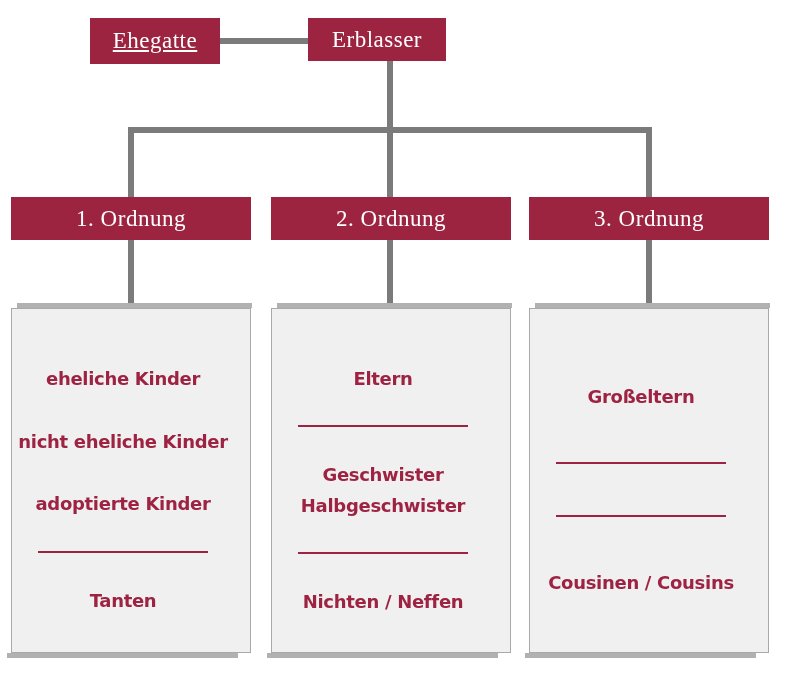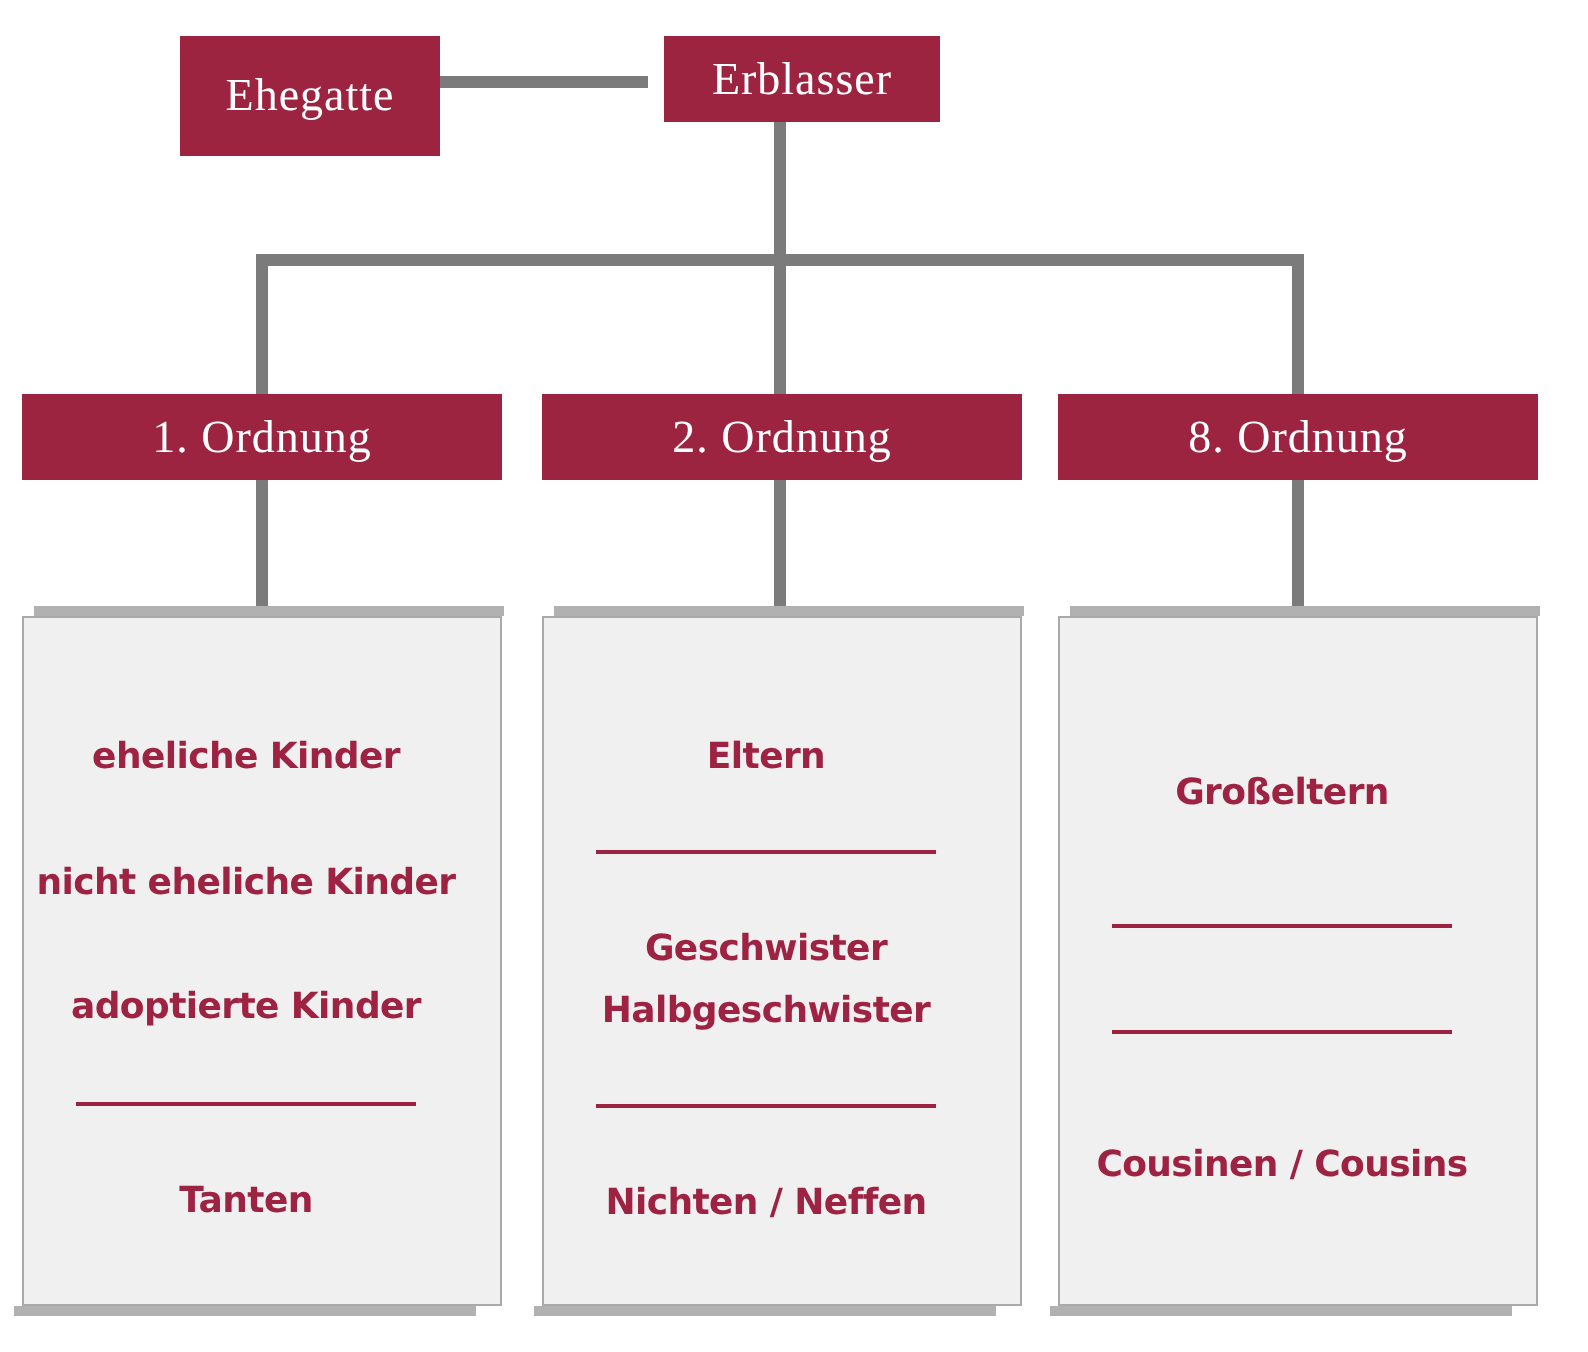--- a/index.html
+++ b/index.html
@@ -22,22 +22,22 @@
     background: #9c2440;
     color: #ffffff;
     font-family: "Liberation Serif", "DejaVu Serif", serif;
     font-size: 23px;
     letter-spacing: 0.5px;
     display: flex;
     align-items: center;
     justify-content: center;
     box-sizing: border-box;
   }
-  .box-spouse   { left: 90px;  top: 18px; width: 130px; height: 60px; }
-  .box-decedent { left: 332px; top: 18px; width: 138px; height: 43px; }
+  .box-spouse   { left: 90px;  top: 18px; width: 130px; height: 46px; text-decoration: underline; }
+  .box-decedent { left: 308px; top: 18px; width: 138px; height: 43px; }
   .order-box    { top: 197px; height: 43px; width: 240px; }
   .order-1 { left: 11px; }
   .order-2 { left: 271px; }
   .order-3 { left: 529px; }
   
   .panel {
     position: absolute;
     top: 308px;
     width: 240px;
     height: 345px;
@@ -100,21 +100,21 @@
   <div class="line" style="left:646px; top:127px; width:6px;  height:70px;"></div>
   <div class="line" style="left:128px; top:240px; width:6px;  height:64px;"></div>
   <div class="line" style="left:387px; top:240px; width:6px;  height:64px;"></div>
   <div class="line" style="left:646px; top:240px; width:6px;  height:64px;"></div>
 
   <div class="redbox box-spouse">Ehegatte</div>
   <div class="redbox box-decedent">Erblasser</div>
 
   <div class="redbox order-box order-1">1. Ordnung</div>
   <div class="redbox order-box order-2">2. Ordnung</div>
-  <div class="redbox order-box order-3">8. Ordnung</div>
+  <div class="redbox order-box order-3">3. Ordnung</div>
 
   <div class="panel panel-1">
     <div class="panel-body">
       <div class="entry">eheliche Kinder</div>
       <div class="entry">nicht eheliche Kinder</div>
       <div class="entry">adoptierte Kinder</div>
       <div class="rule"></div>
       <div class="entry">Tanten</div>
     </div>
   </div>

